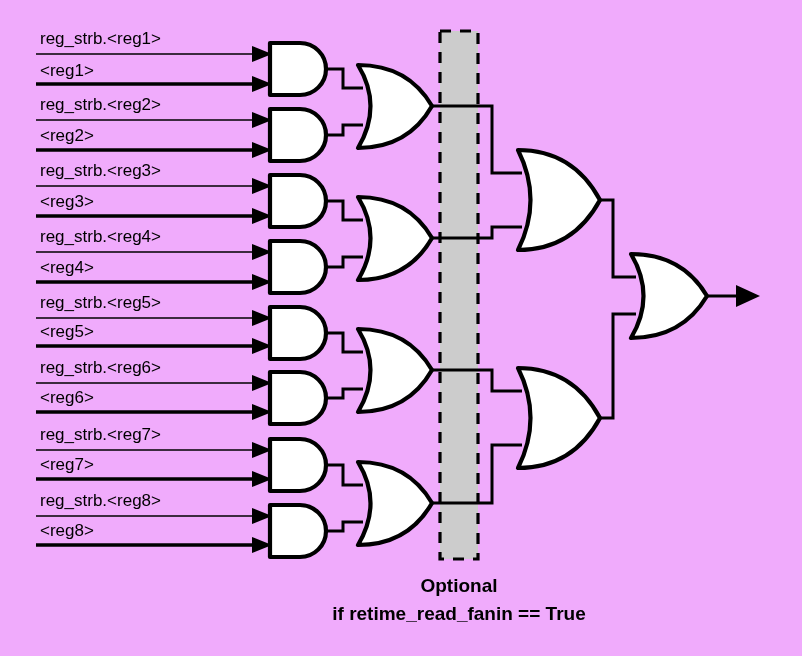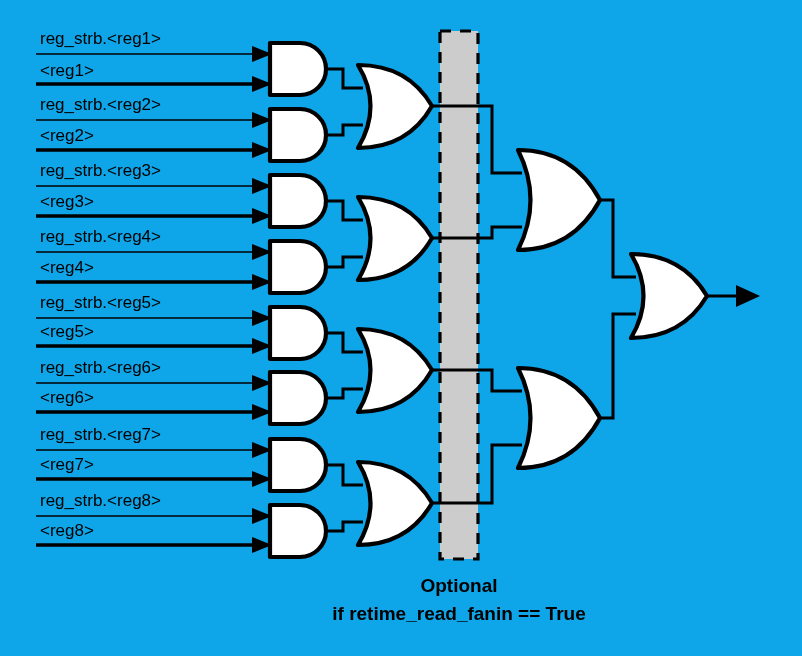--- a/index.html
+++ b/index.html
@@ -8,21 +8,21 @@
     padding: 0;
     background: #ffffff;
   }
   body {
     font-family: "Liberation Sans", sans-serif;
   }
   #diagram-root {
     position: relative;
     width: 802px;
     height: 656px;
-    background: #0ea5e9;
+    background: #f0abfc;
     overflow: hidden;
   }
   #circuit-svg {
     position: absolute;
     left: 0;
     top: 0;
     width: 802px;
     height: 656px;
   }
   .sig-label {

